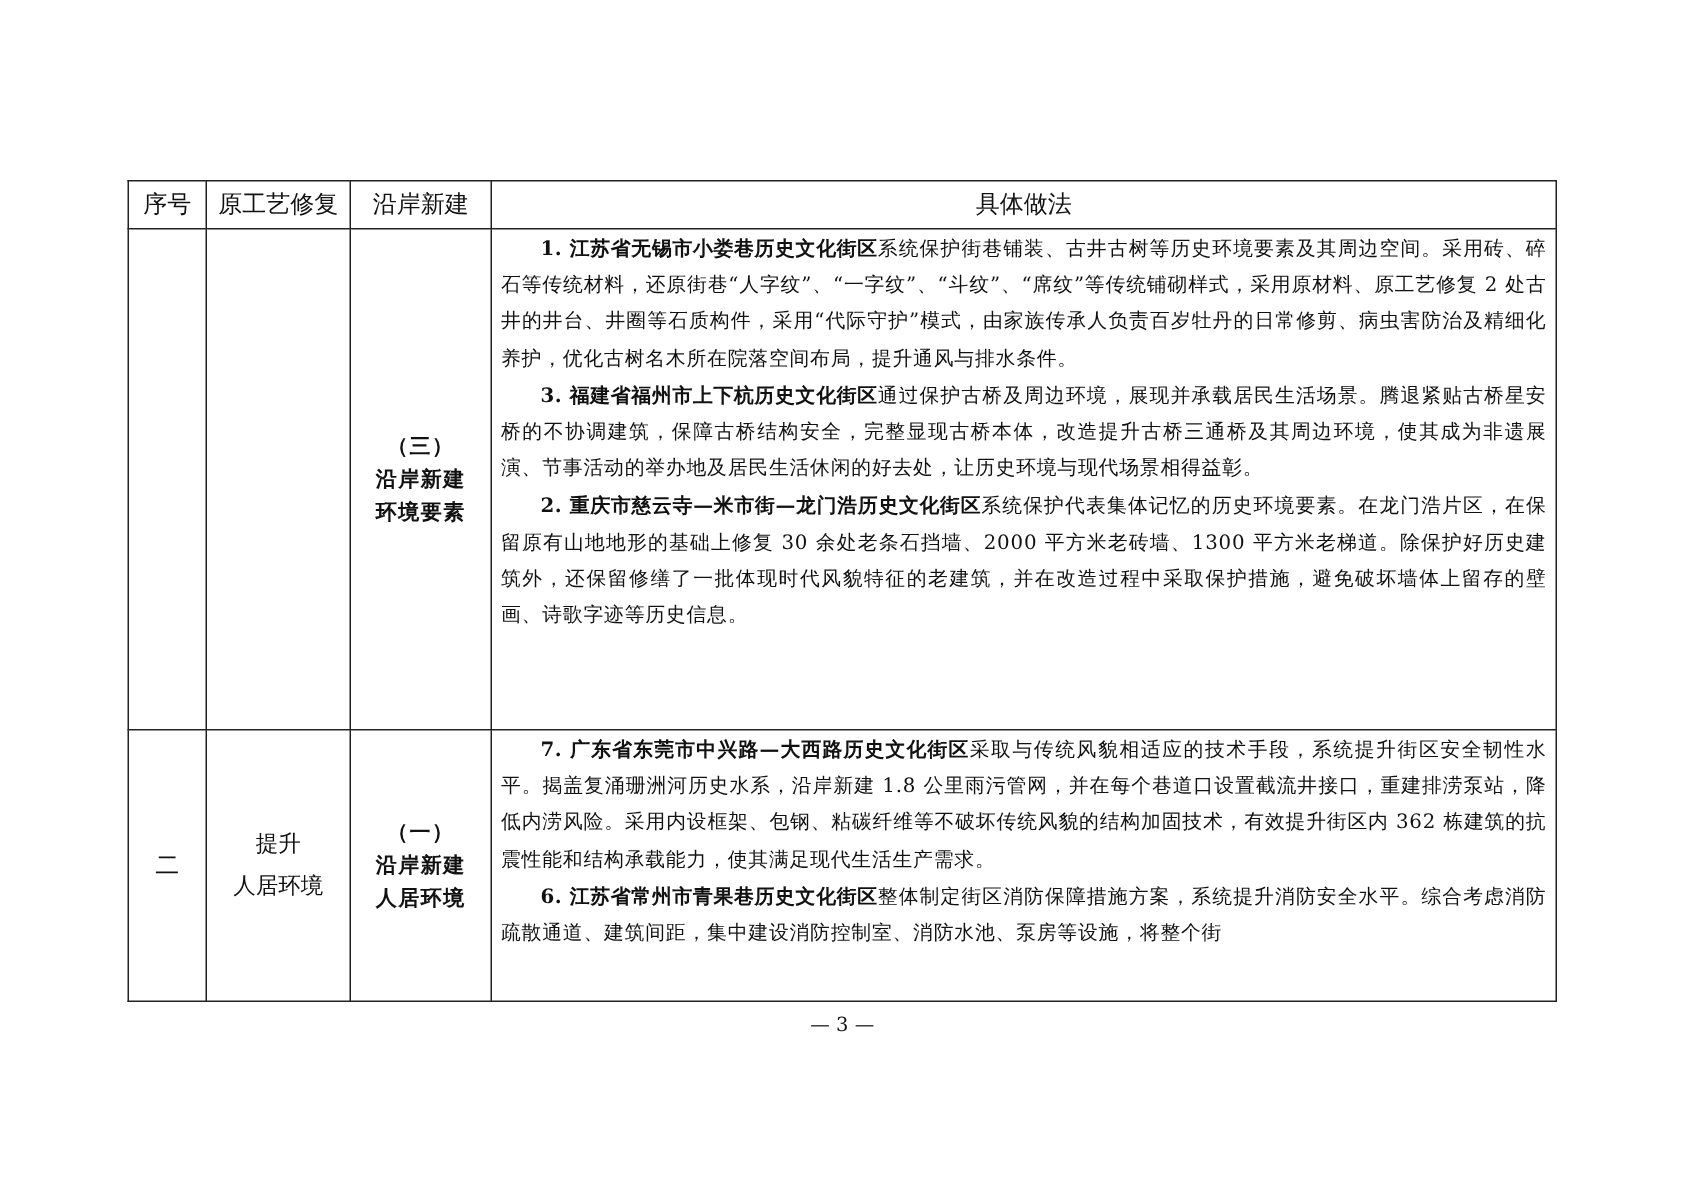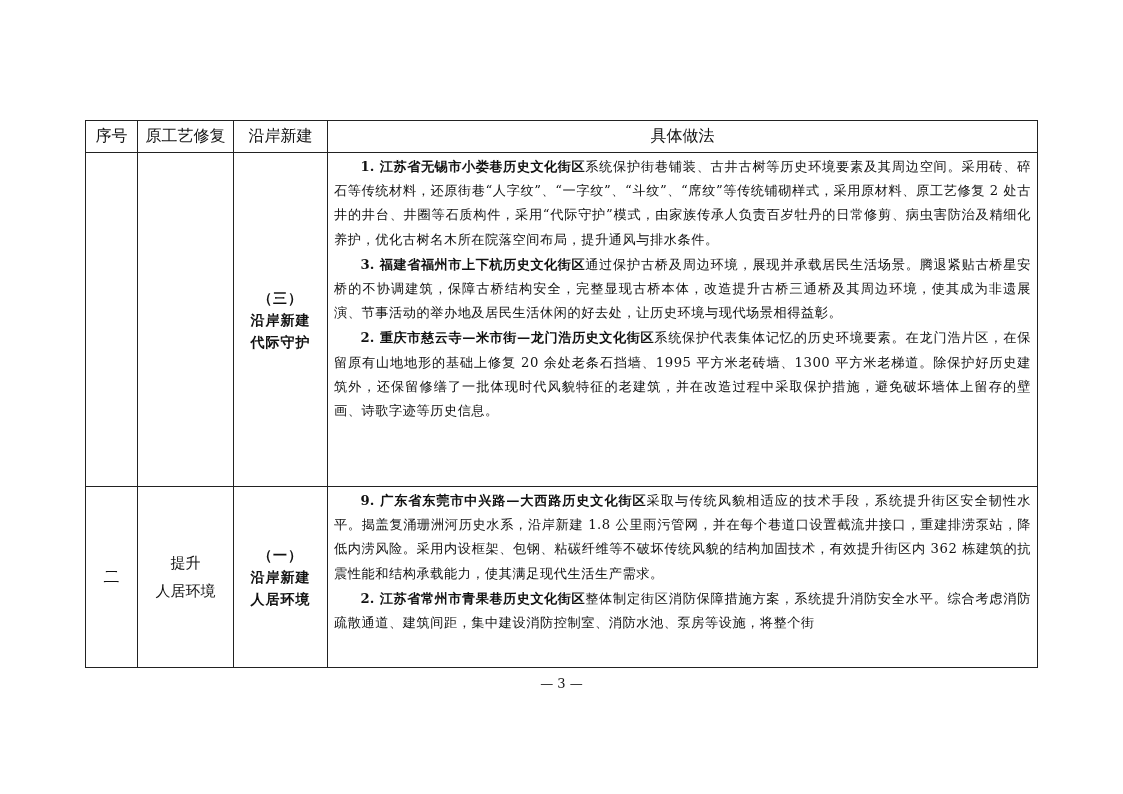--- a/index.html
+++ b/index.html
@@ -58,42 +58,42 @@
       <th>具体做法</th>
     </tr>
   </thead>
   <tbody>
     <tr class="row1">
       <td class="cell-center seq-cell"></td>
       <td class="cell-center policy-cell"></td>
       <td class="cell-center measure-cell">
         <div>（三）</div>
         <div>沿岸新建</div>
-        <div>代际守护</div>
+        <div>环境要素</div>
       </td>
       <td class="detail-cell">
         <p class="para"><b>1. 江苏省无锡市小娄巷历史文化街区</b><span>系统保护街巷铺装、古井古树等历史环境要素及其周边空间。采用砖、碎石等传统材料，还原街巷“人字纹”、“一字纹”、“斗纹”、“席纹”等传统铺砌样式，采用原材料、原工艺修复 2 处古井的井台、井圈等石质构件，采用“代际守护”模式，由家族传承人负责百岁牡丹的日常修剪、病虫害防治及精细化养护，优化古树名木所在院落空间布局，提升通风与排水条件。</span></p>
         <p class="para"><b>3. 福建省福州市上下杭历史文化街区</b><span>通过保护古桥及周边环境，展现并承载居民生活场景。腾退紧贴古桥星安桥的不协调建筑，保障古桥结构安全，完整显现古桥本体，改造提升古桥三通桥及其周边环境，使其成为非遗展演、节事活动的举办地及居民生活休闲的好去处，让历史环境与现代场景相得益彰。</span></p>
-        <p class="para"><b>2. 重庆市慈云寺—米市街—龙门浩历史文化街区</b><span>系统保护代表集体记忆的历史环境要素。在龙门浩片区，在保留原有山地地形的基础上修复 20 余处老条石挡墙、1995 平方米老砖墙、1300 平方米老梯道。除保护好历史建筑外，还保留修缮了一批体现时代风貌特征的老建筑，并在改造过程中采取保护措施，避免破坏墙体上留存的壁画、诗歌字迹等历史信息。</span></p>
+        <p class="para"><b>2. 重庆市慈云寺—米市街—龙门浩历史文化街区</b><span>系统保护代表集体记忆的历史环境要素。在龙门浩片区，在保留原有山地地形的基础上修复 30 余处老条石挡墙、2000 平方米老砖墙、1300 平方米老梯道。除保护好历史建筑外，还保留修缮了一批体现时代风貌特征的老建筑，并在改造过程中采取保护措施，避免破坏墙体上留存的壁画、诗歌字迹等历史信息。</span></p>
       </td>
     </tr>
     <tr class="row2">
       <td class="cell-center seq-cell">二</td>
       <td class="cell-center policy-cell">
         <div>提升</div>
         <div>人居环境</div>
       </td>
       <td class="cell-center measure-cell">
         <div>（一）</div>
         <div>沿岸新建</div>
         <div>人居环境</div>
       </td>
       <td class="detail-cell">
         <div class="clip">
-          <p class="para"><b>9. 广东省东莞市中兴路—大西路历史文化街区</b><span>采取与传统风貌相适应的技术手段，系统提升街区安全韧性水平。揭盖复涌珊洲河历史水系，沿岸新建 1.8 公里雨污管网，并在每个巷道口设置截流井接口，重建排涝泵站，降低内涝风险。采用内设框架、包钢、粘碳纤维等不破坏传统风貌的结构加固技术，有效提升街区内 362 栋建筑的抗震性能和结构承载能力，使其满足现代生活生产需求。</span></p>
-          <p class="para"><b>2. 江苏省常州市青果巷历史文化街区</b><span>整体制定街区消防保障措施方案，系统提升消防安全水平。综合考虑消防疏散通道、建筑间距，集中建设消防控制室、消防水池、泵房等设施，将整个街</span></p>
+          <p class="para"><b>7. 广东省东莞市中兴路—大西路历史文化街区</b><span>采取与传统风貌相适应的技术手段，系统提升街区安全韧性水平。揭盖复涌珊洲河历史水系，沿岸新建 1.8 公里雨污管网，并在每个巷道口设置截流井接口，重建排涝泵站，降低内涝风险。采用内设框架、包钢、粘碳纤维等不破坏传统风貌的结构加固技术，有效提升街区内 362 栋建筑的抗震性能和结构承载能力，使其满足现代生活生产需求。</span></p>
+          <p class="para"><b>6. 江苏省常州市青果巷历史文化街区</b><span>整体制定街区消防保障措施方案，系统提升消防安全水平。综合考虑消防疏散通道、建筑间距，集中建设消防控制室、消防水池、泵房等设施，将整个街</span></p>
         </div>
       </td>
     </tr>
   </tbody>
 </table>
 
 <div class="page-number">— 3 —</div>
 
 </body></html>

